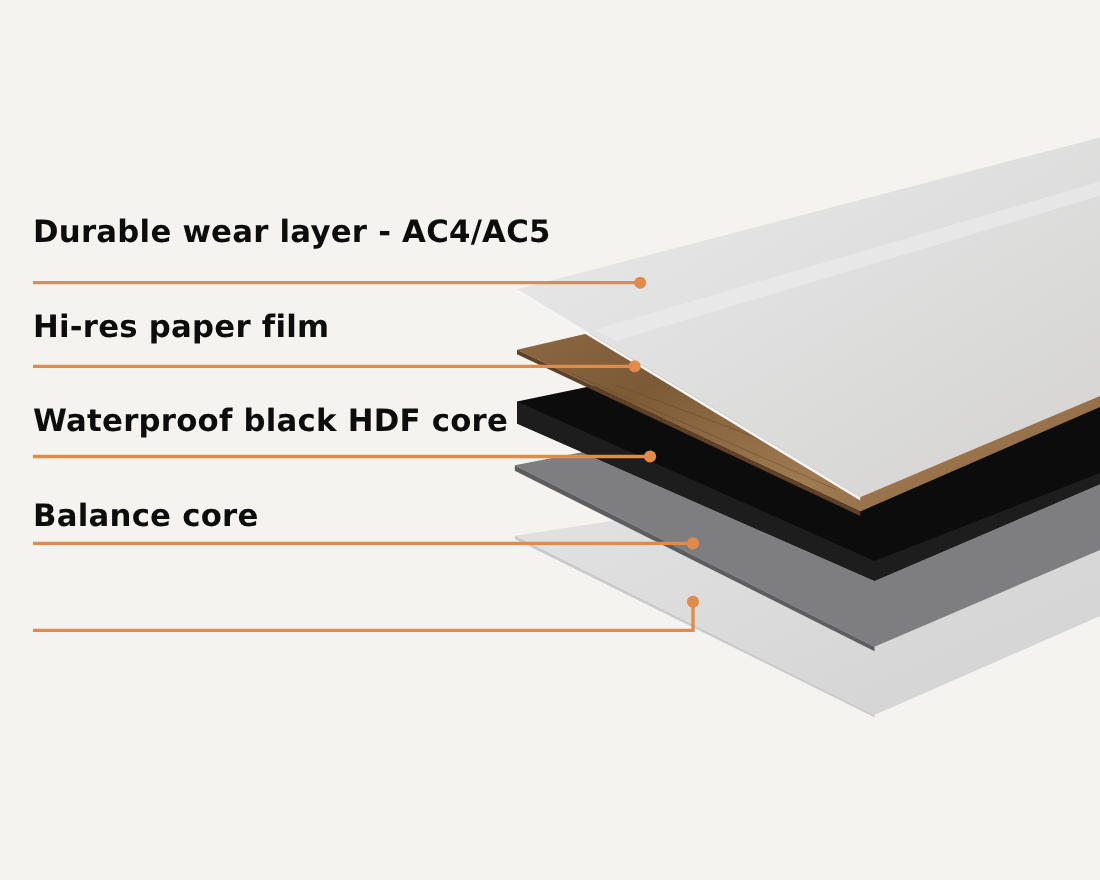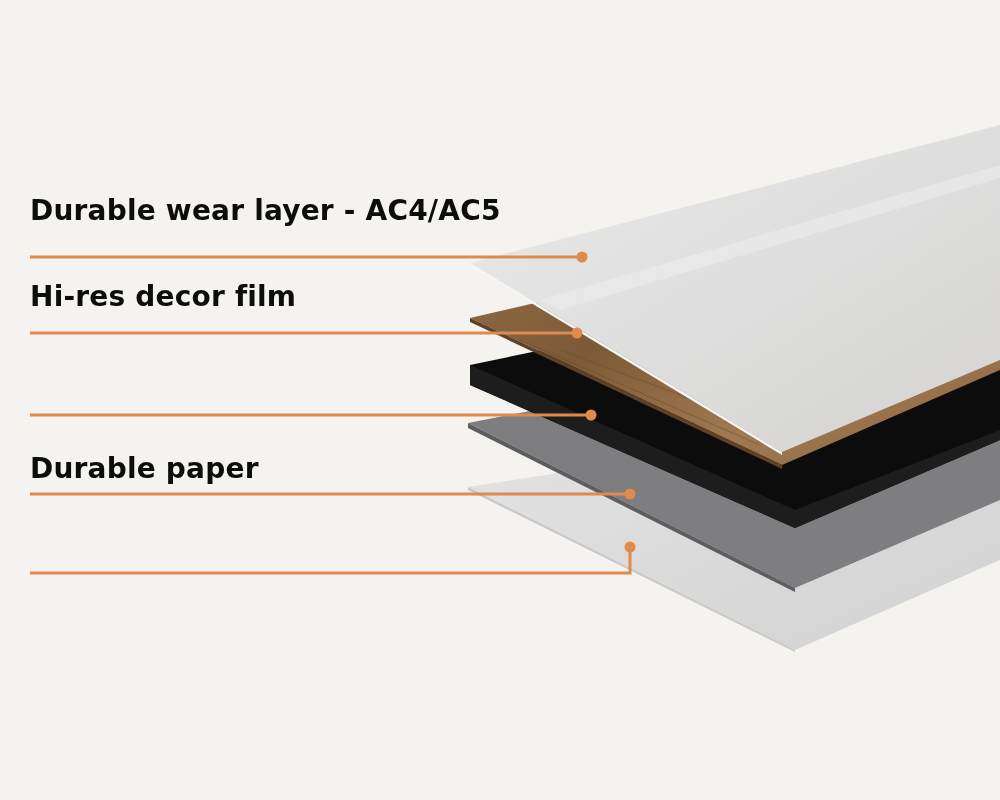--- a/index.html
+++ b/index.html
@@ -87,15 +87,16 @@
       <line x1="30" y1="494" x2="630" y2="494" stroke="#e08a4c" stroke-width="3"></line>
       <circle cx="630" cy="494" r="5.5" fill="#e08a4c"></circle>
     </g>
     <g>
       <polyline points="30,573 630,573 630,547" fill="none" stroke="#e08a4c" stroke-width="3"></polyline>
       <circle cx="630" cy="547" r="5.5" fill="#e08a4c"></circle>
     </g>
   </svg>
 
   <div class="label" style="top:197px">Durable wear layer - AC4/AC5</div>
-  <div class="label" style="top:283px">Hi-res decor film</div>
-  <div class="label" style="top:455px">Durable paper</div>
+  <div class="label" style="top:283px">Hi-res paper film</div>
+  <div class="label" style="top:369px">Waterproof black HDF core</div>
+  <div class="label" style="top:455px">Balance core</div>
 </div>
 
 </body></html>

